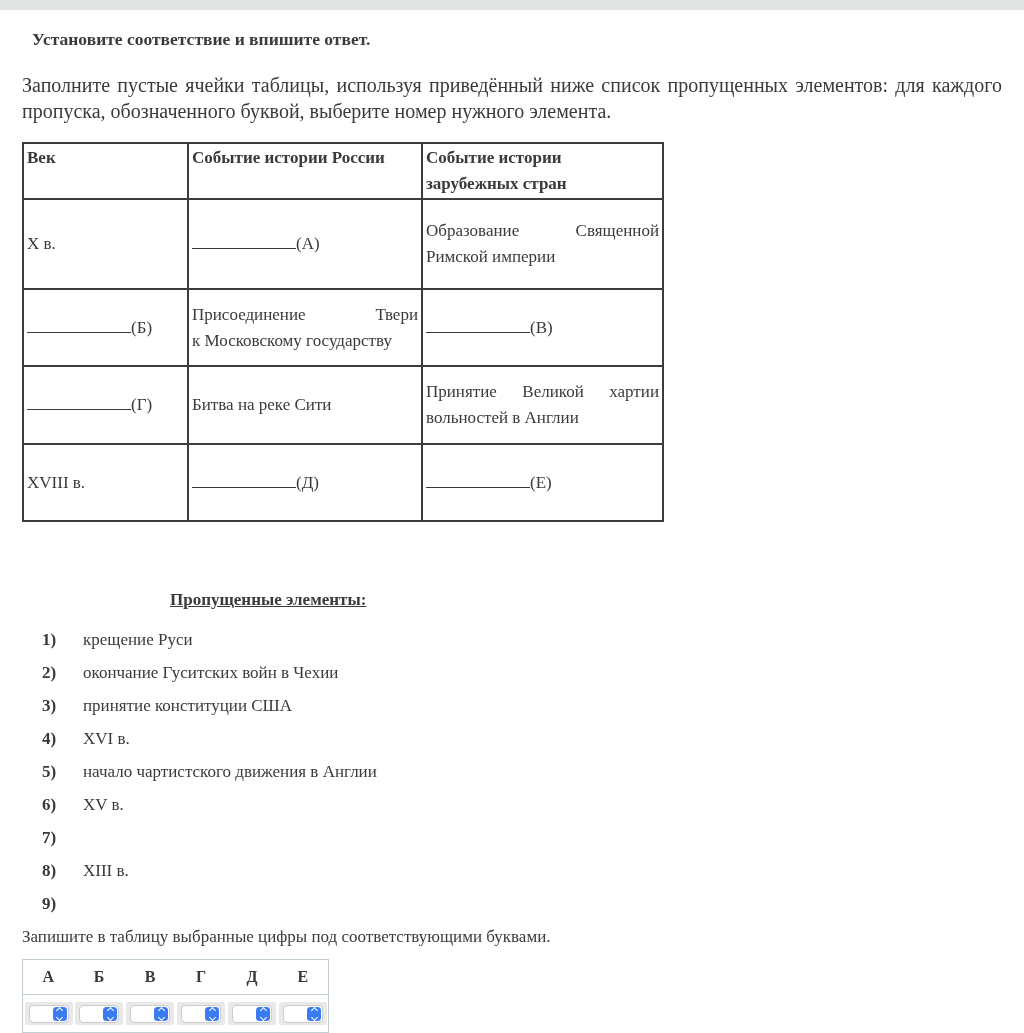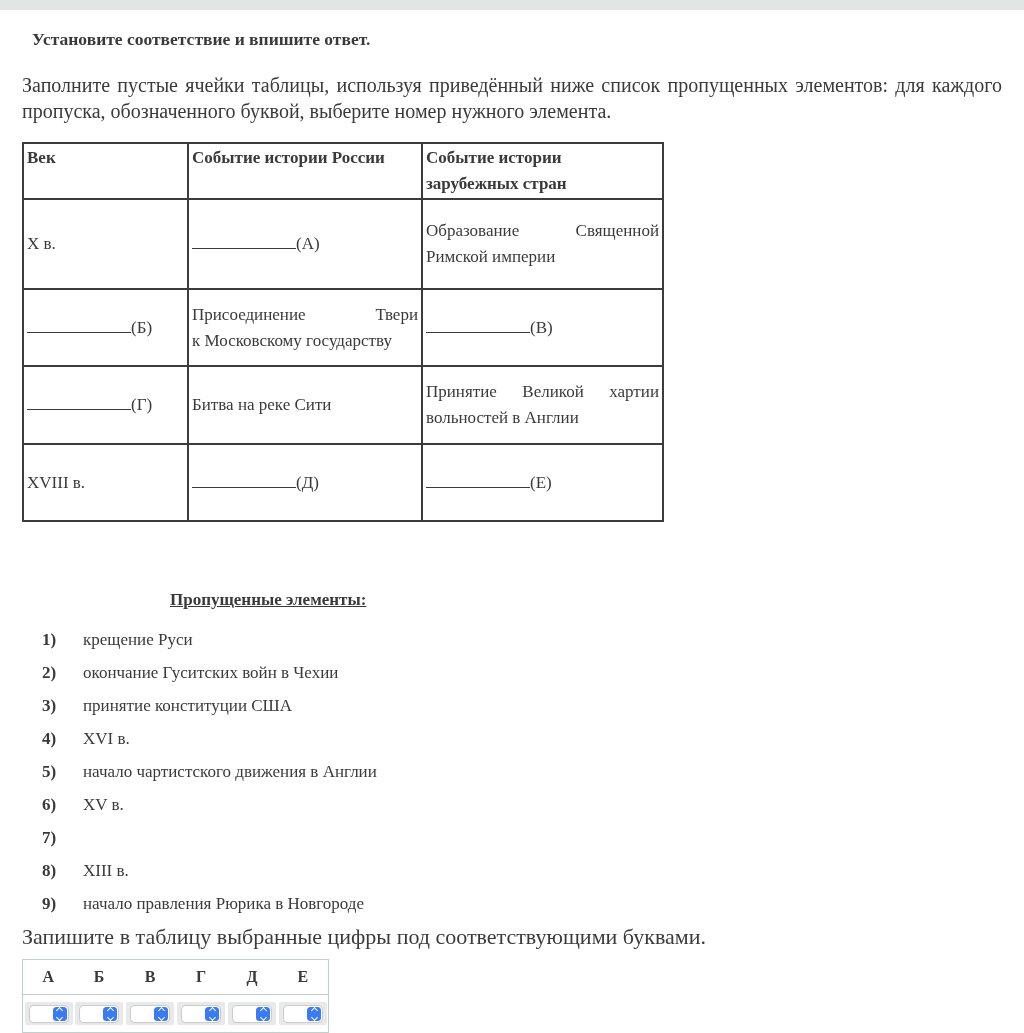--- a/index.html
+++ b/index.html
@@ -44,21 +44,21 @@
     font-size:17px;line-height:22px;font-weight:bold;
     text-decoration:underline;margin:67px 0 16px 148px;
   }
   .mlist{margin-top:13px;}
   .mlist .item{
     display:flex;margin:0 0 7px 20px;font-size:17px;line-height:26px;
   }
   .mlist .num{font-weight:bold;width:17px;flex:0 0 17px;}
   .mlist .txt{margin-left:24px;}
 
-  p.write-note{font-size:22px;line-height:26px;margin:2px 0 0 0;}
+  p.write-note{font-size:17px;line-height:26px;margin:2px 0 0 0;}
 
   
   table.answers{
     border-collapse:collapse;table-layout:fixed;width:306px;
     margin-top:9px;border:1px solid #c2cfd0;
   }
   table.answers th{
     font-size:16px;font-weight:bold;text-align:center;
     height:34px;border-bottom:1px solid #c2cfd0;padding:0;
   }
@@ -161,21 +161,20 @@
       </div>
     <div class="item">
         <span class="num">7)</span>
       </div>
     <div class="item">
         <span class="num">8)</span>
         <span class="txt">XIII в.</span>
       </div>
     <div class="item">
         <span class="num">9)</span>
-        <span class="txt">начало правления Рюрика в Новгороде</span>
       </div>
   </div>
 
   <p class="write-note">Запишите в таблицу выбранные цифры под соответствующими буквами.</p>
 
   <table class="answers">
     <colgroup>
         <col style="width:51px">
         <col style="width:51px">
         <col style="width:51px">

